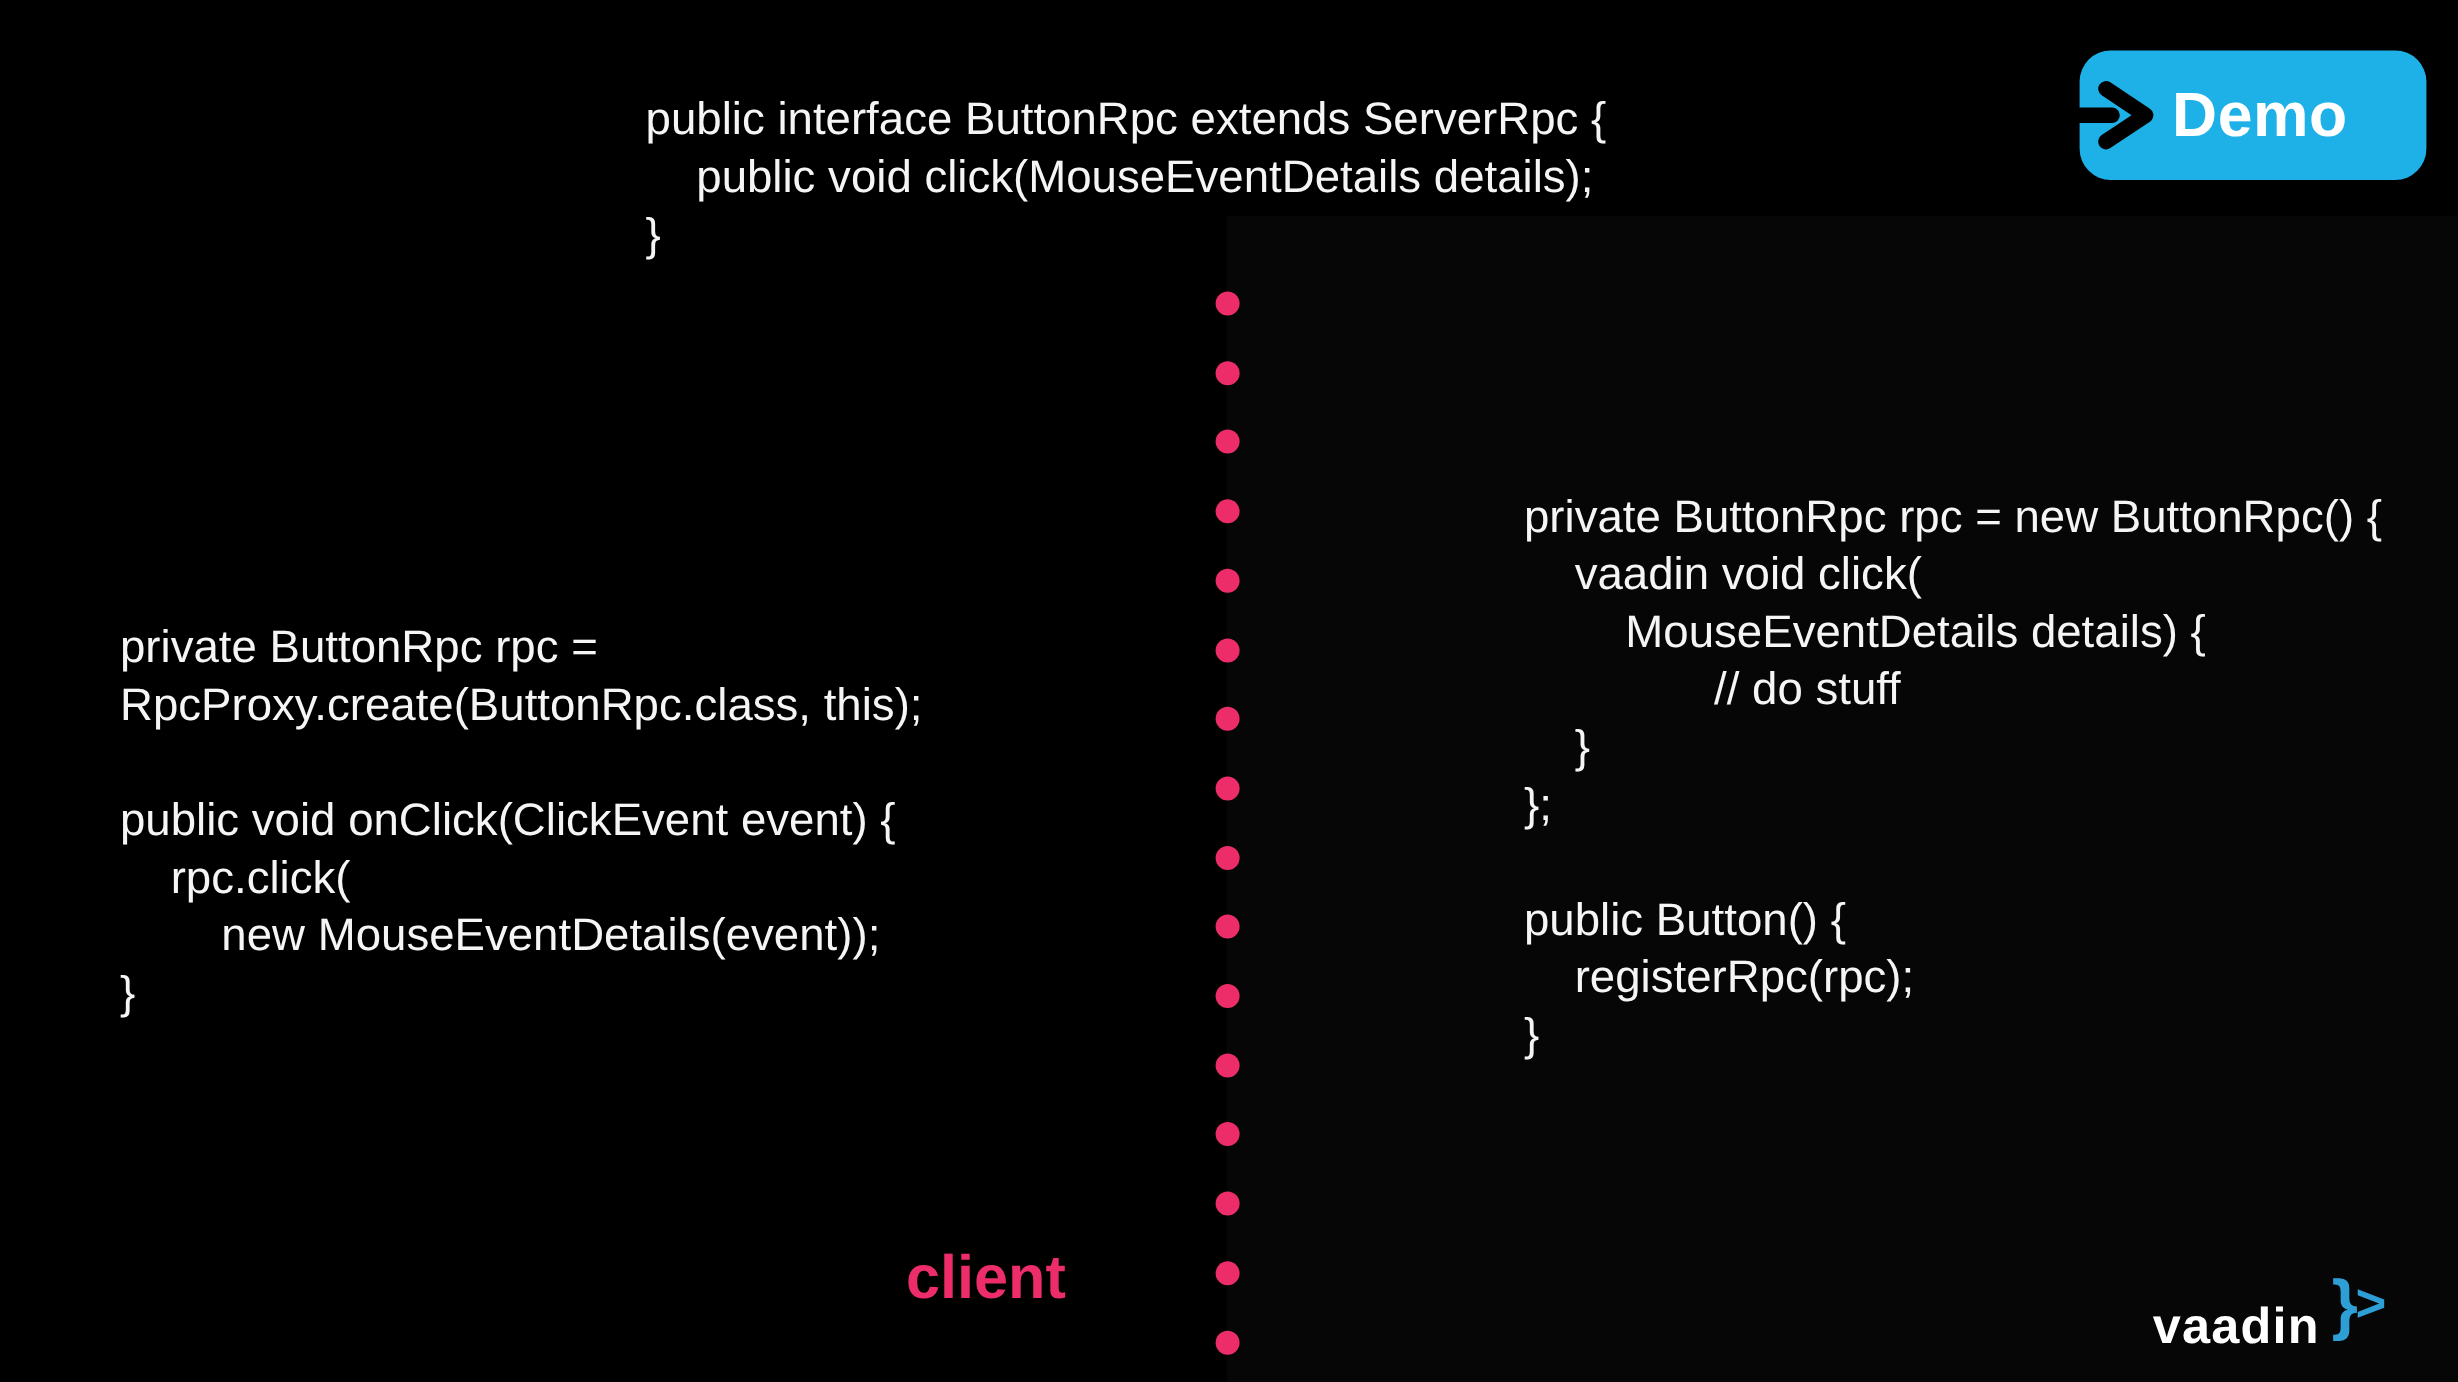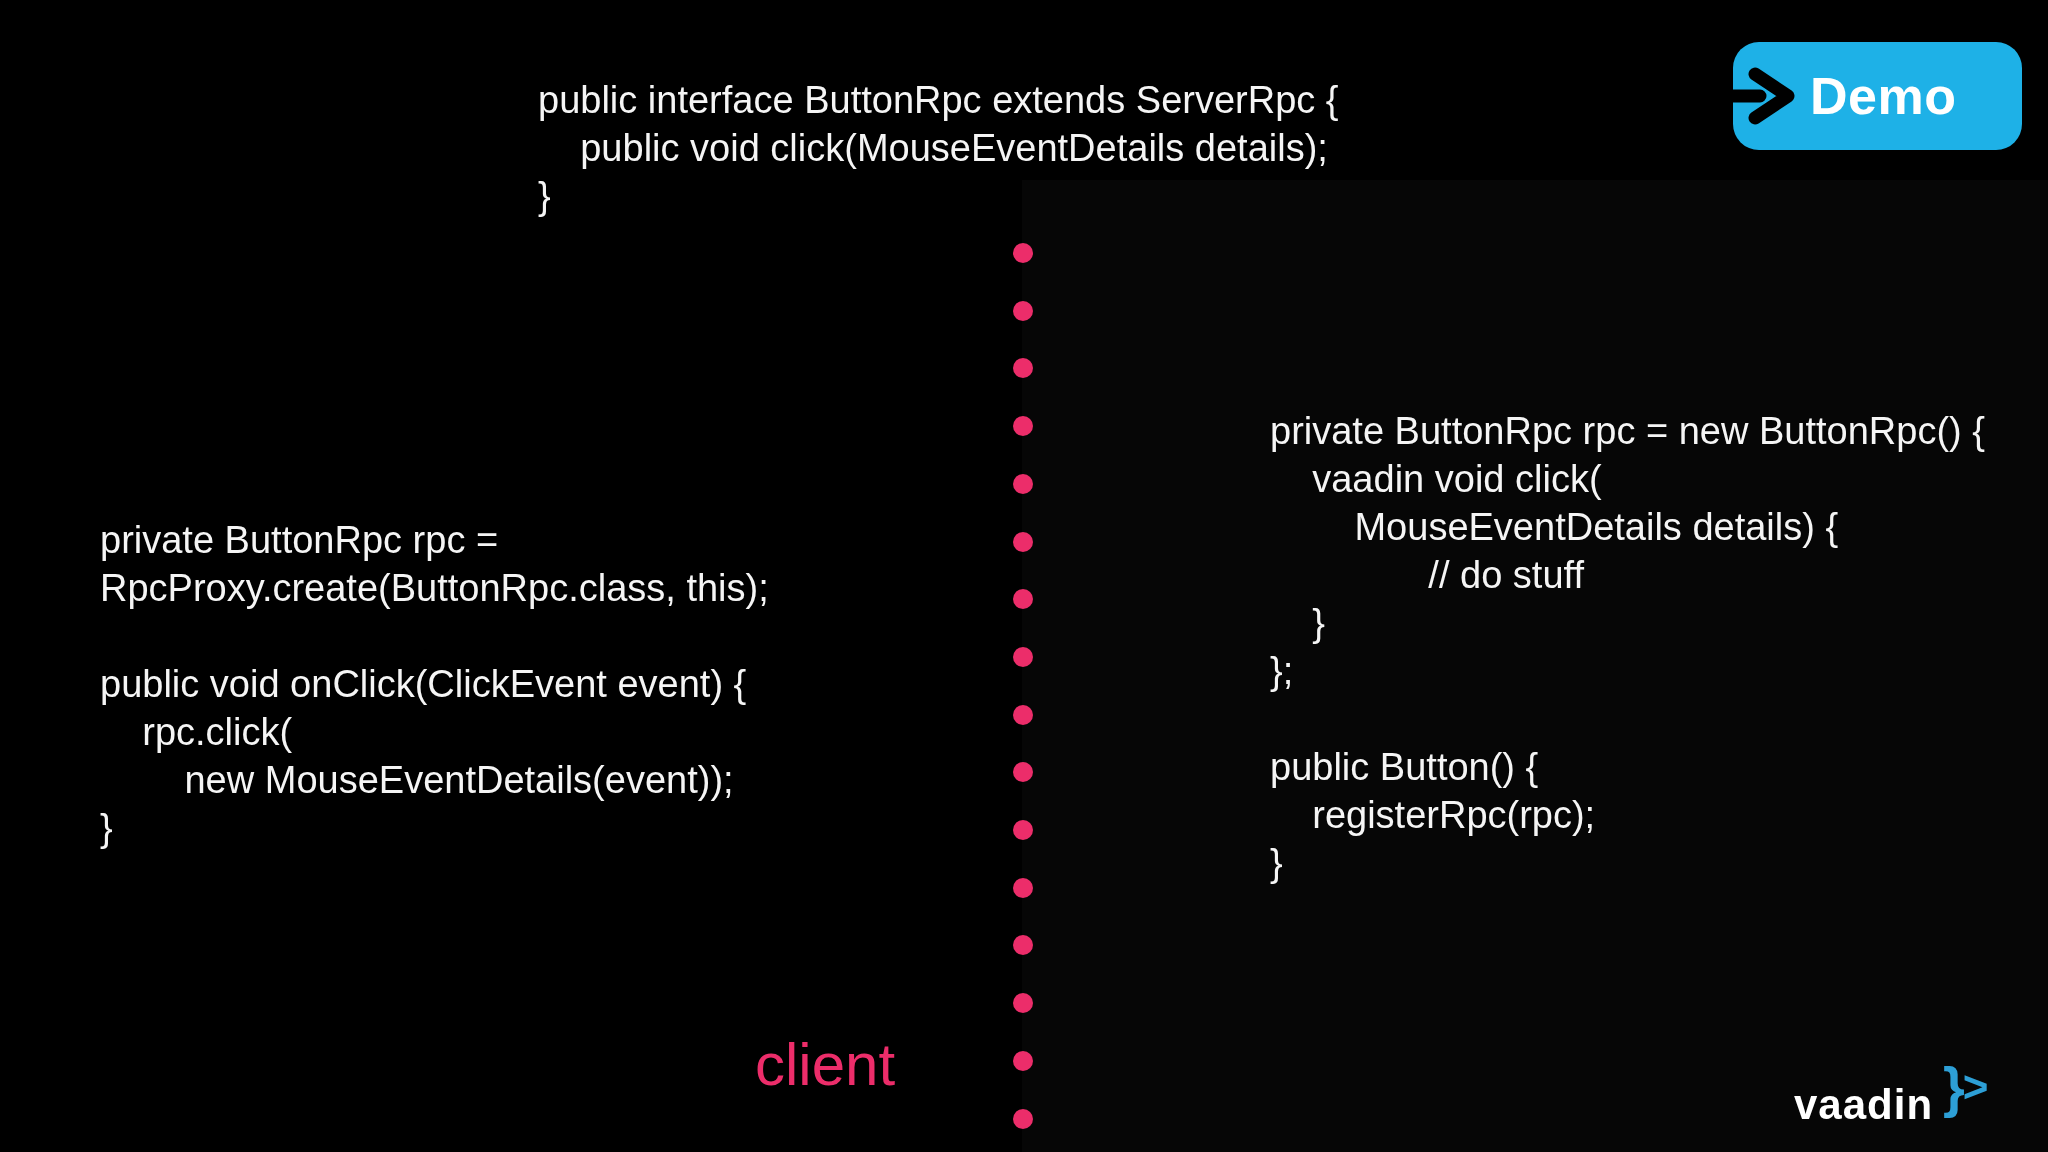--- a/index.html
+++ b/index.html
@@ -30,23 +30,23 @@
   .code-right  { left: 1270px; top: 407px; }
   .dot {
     position: absolute;
     left: 1013px;
     width: 20px; height: 20px;
     border-radius: 50%;
   }
   .side-label {
     position: absolute;
     top: 1032px;
-    font-size: 60px;
+    font-size: 51px;
     line-height: 66px;
-    font-weight: 400;
+    font-weight: 700;
   }
   .label-client { left: 755px; }
   .label-server { left: 1149px; }
   .demo-button {
     position: absolute;
     left: 1733px; top: 42px;
     width: 289px; height: 108px;
     border-radius: 26px;
     display: flex;
     align-items: center;

